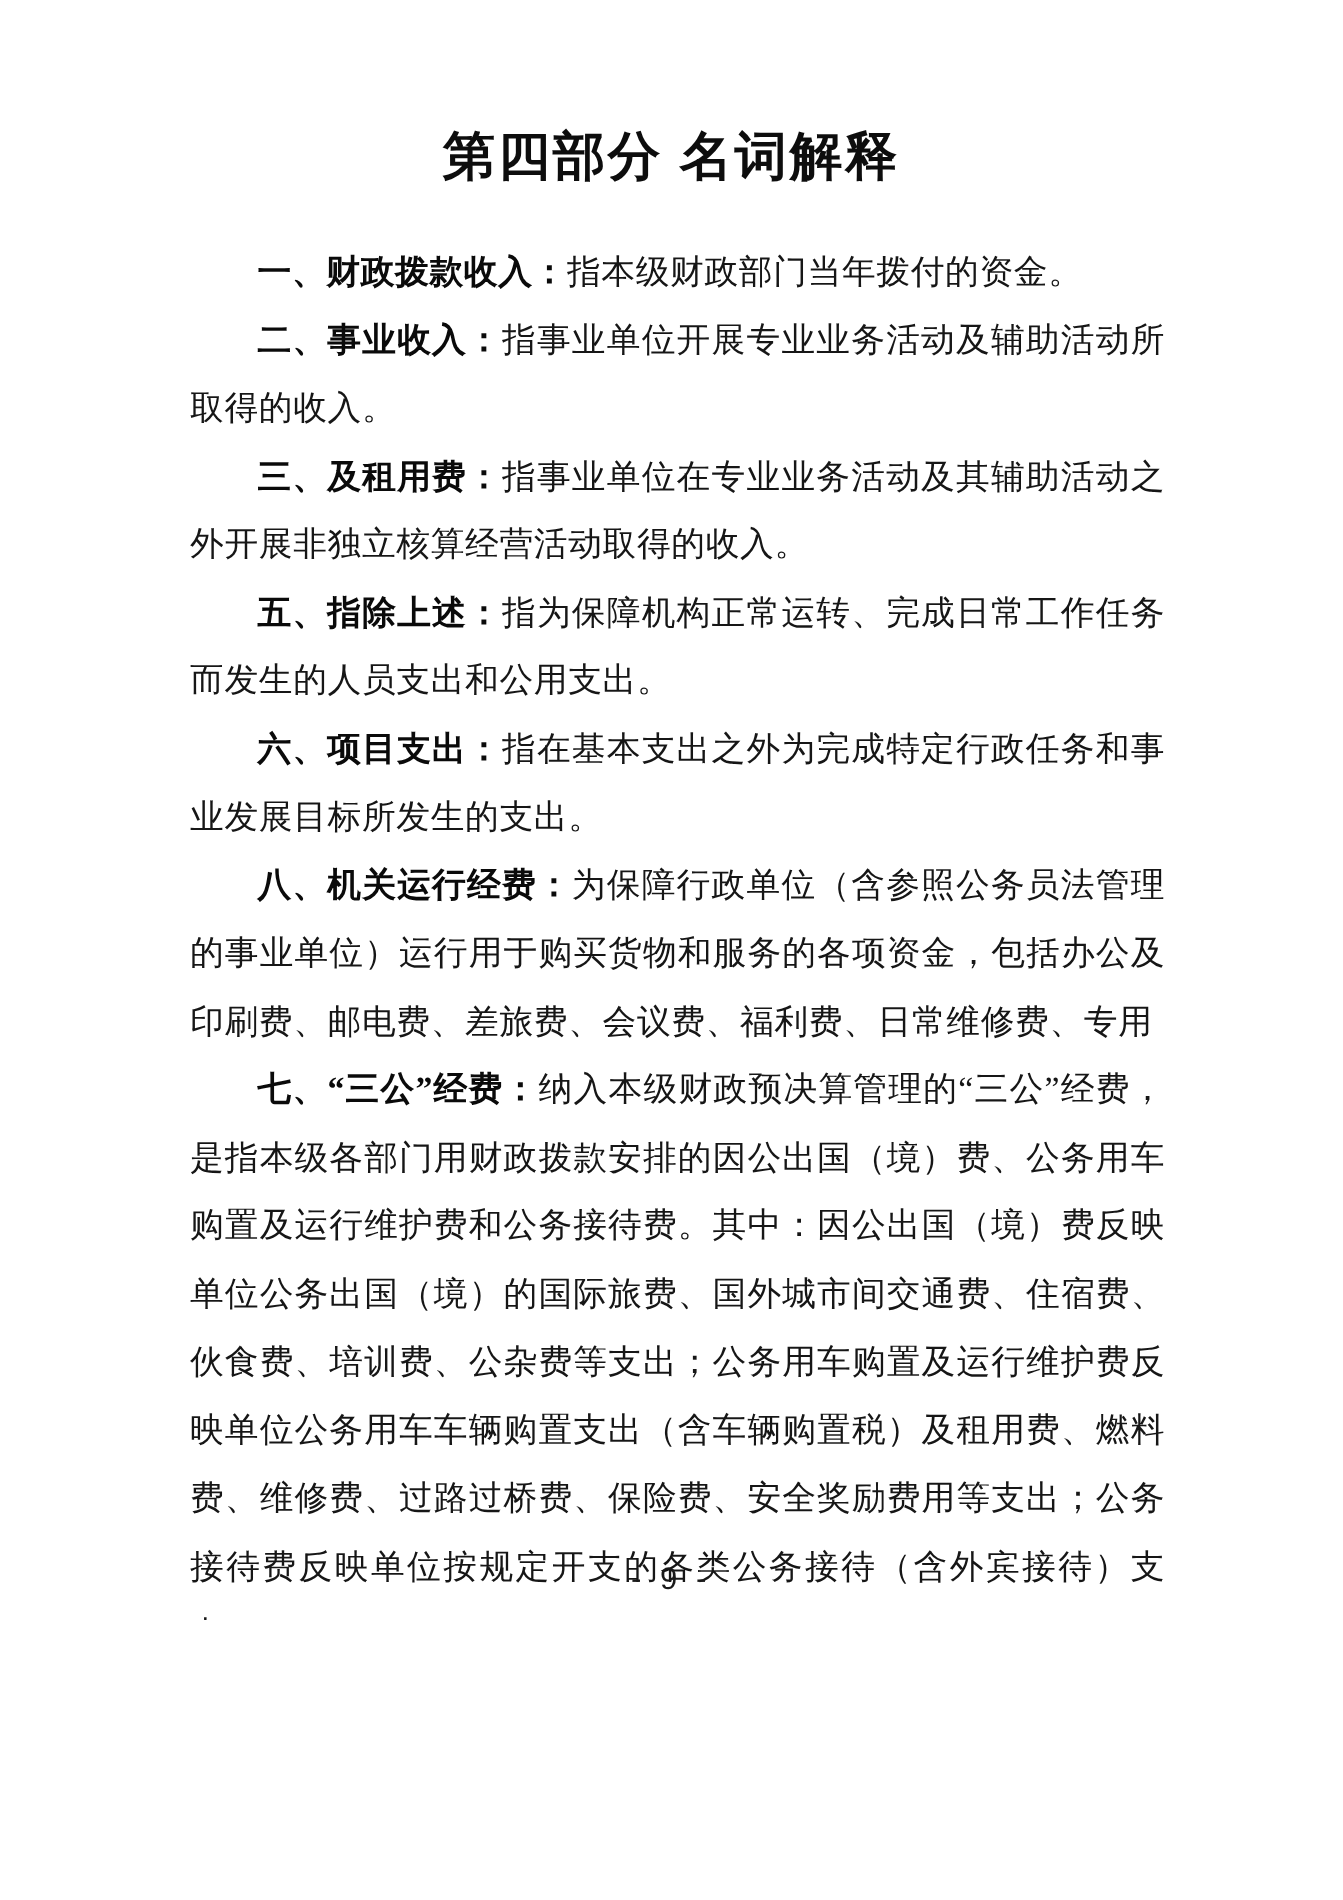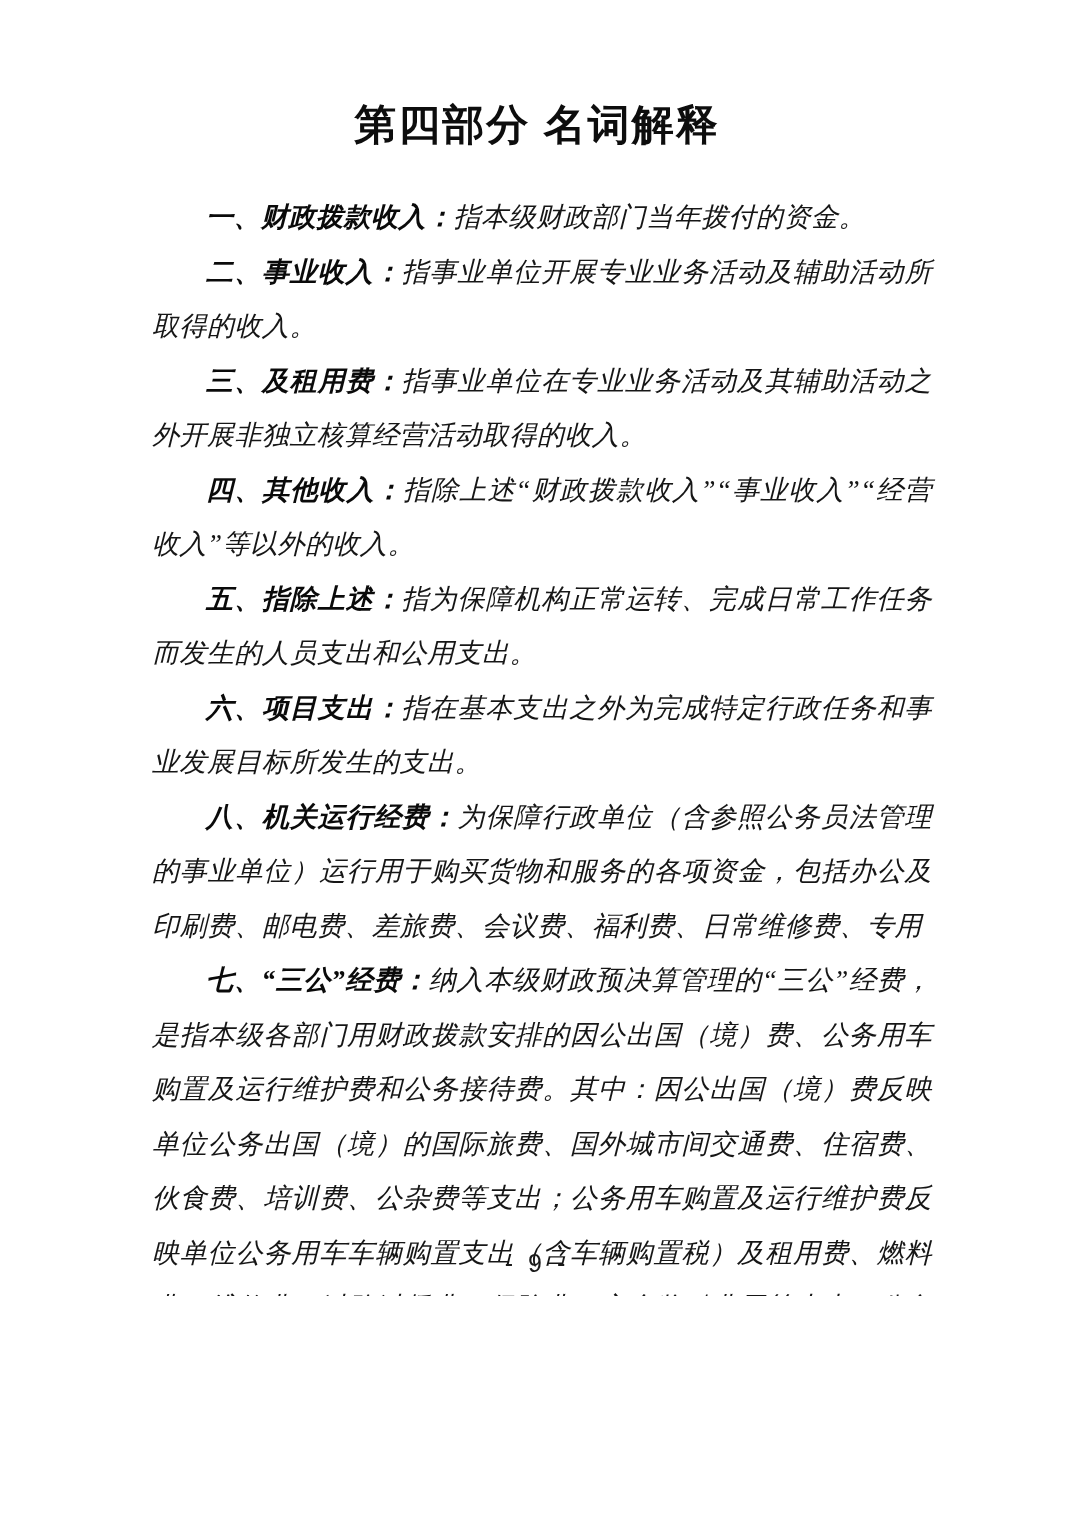--- a/index.html
+++ b/index.html
@@ -21,21 +21,20 @@
     text-align: center;
     font-family: "Liberation Sans", "DejaVu Sans", sans-serif;
     font-weight: 700;
     font-size: 42px;
     line-height: 50px;
     letter-spacing: 2px;
     color: #0d0d0d;
   }
   .doc-body {
     margin: 0 142px 0 152px; 
-    font-style: italic;
   }
   .doc-body p {
     margin: 0;
     font-size: 27px;
     line-height: 54.5px;
     text-align: justify;
     text-justify: inter-character;
     text-indent: 2em;
     letter-spacing: 0.5px;
     color: #161616;
@@ -63,21 +62,20 @@
 
   <h1 class="doc-title">第四部分 名词解释</h1>
 
   <main class="doc-body">
   <p><b>一、财政拨款收入：</b><span>指本级财政部门当年拨付的资金。</span></p>
 
   <p><b>二、事业收入：</b><span>指事业单位开展专业业务活动及辅助活动所取得的收入。</span></p>
 
   <p><b>三、及租用费：</b><span>指事业单位在专业业务活动及其辅助活动之外开展非独立核算经营活动取得的收入。</span></p>
 
-  <p><b>四、其他收入：</b><span>指除上述“财政拨款收入”“事业收入”“经营收入”等以外的收入。</span></p>
 
   <p><b>五、指除上述：</b><span>指为保障机构正常运转、完成日常工作任务而发生的人员支出和公用支出。</span></p>
 
   <p><b>六、项目支出：</b><span>指在基本支出之外为完成特定行政任务和事业发展目标所发生的支出。</span></p>
 
   <p><b>八、机关运行经费：</b><span>为保障行政单位（含参照公务员法管理的事业单位）运行用于购买货物和服务的各项资金，包括办公及印刷费、邮电费、差旅费、会议费、福利费、日常维修费、专用</span></p>
 
   <p><b>七、“三公”经费：</b><span>纳入本级财政预决算管理的“三公”经费，是指本级各部门用财政拨款安排的因公出国（境）费、公务用车购置及运行维护费和公务接待费。其中：因公出国（境）费反映单位公务出国（境）的国际旅费、国外城市间交通费、住宿费、伙食费、培训费、公杂费等支出；公务用车购置及运行维护费反映单位公务用车车辆购置支出（含车辆购置税）及租用费、燃料费、维修费、过路过桥费、保险费、安全奖励费用等支出；公务接待费反映单位按规定开支的各类公务接待（含外宾接待）支出。</span></p>
 </main>
 

